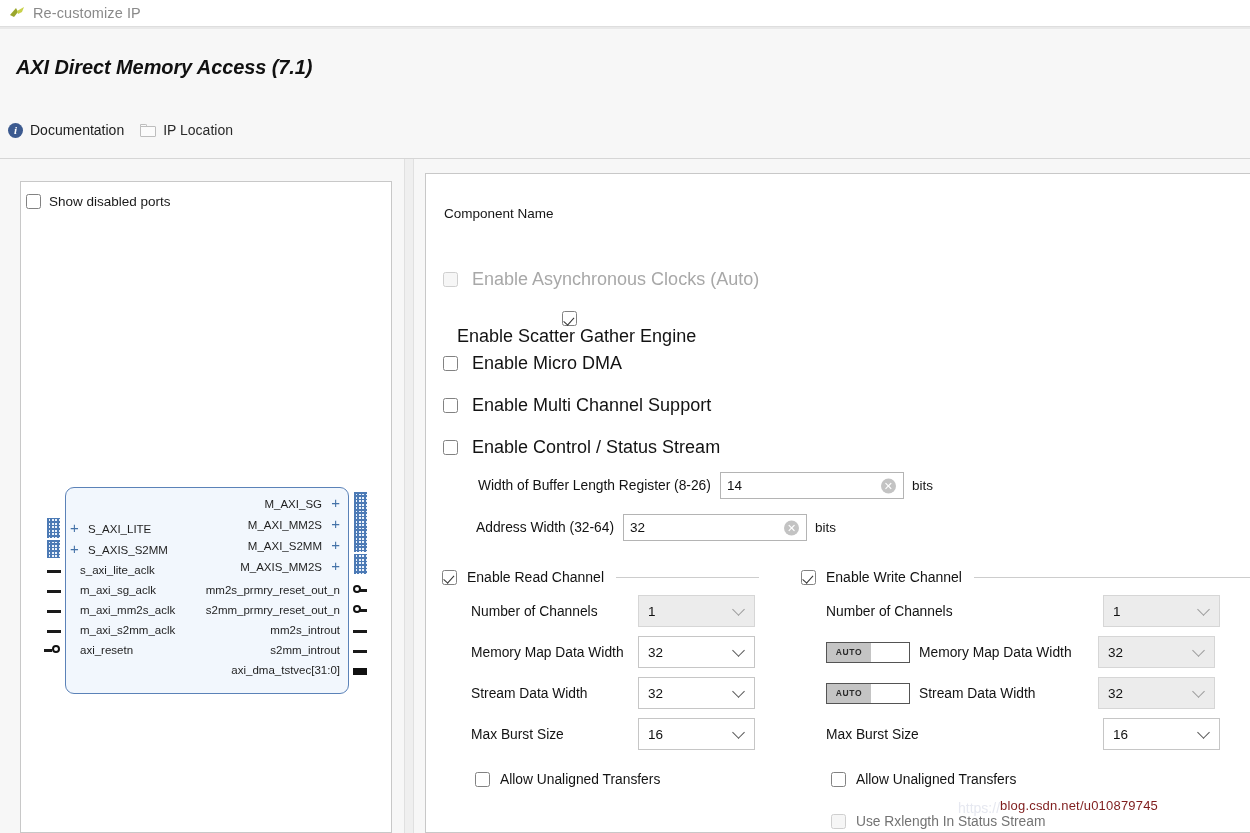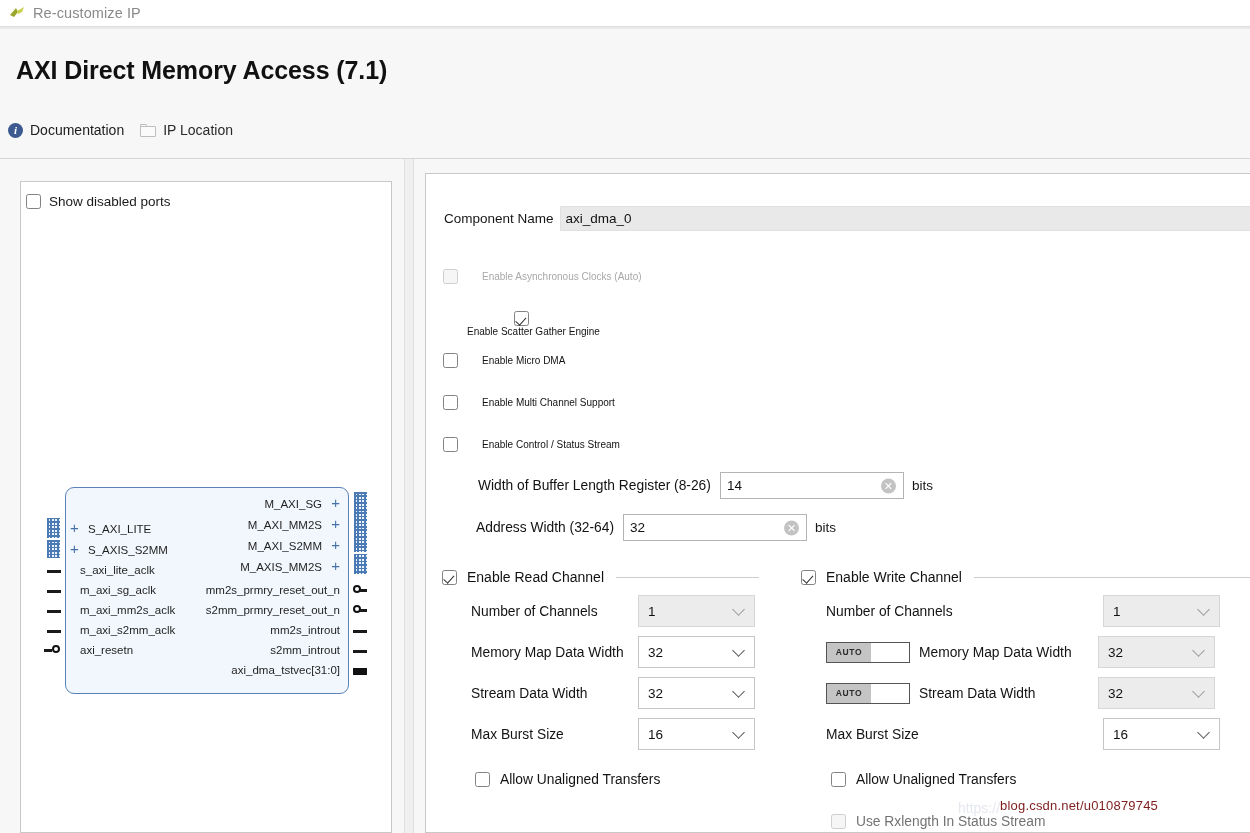--- a/index.html
+++ b/index.html
@@ -31,22 +31,23 @@
     border-top: 1px solid #dedede;
   }
 
   
   #header {
     position: absolute; left: 0; top: 29px; width: 1250px; height: 129px;
     background: #f7f7f7;
   }
   #page-title {
     position: absolute; left: 16px; top: 27px;
-    font-size: 25px; font-weight: bold; color: #111111;
+    font-size: 20px; font-weight: bold; color: #111111;
     letter-spacing: -0.1px;
+    font-style: italic;
   }
   #links { position: absolute; left: 8px; top: 93px; display: flex; align-items: center; }
   .link-item { display: flex; align-items: center; margin-right: 16px; }
   .link-label { font-size: 14px; color: #1c1c1c; margin-left: 7px; }
   .link-label.dim { color: #2a2a2a; }
   .info-icon {
     width: 15px; height: 15px; border-radius: 50%;
     background: #3c5a8f;
     color: #ffffff; font-size: 11px; font-style: italic; font-weight: bold;
     font-family: "Liberation Serif", serif;
@@ -174,21 +175,21 @@
     background: #e9e9e9; border: 1px solid #e0e0e0;
     font-size: 13.5px; color: #111111;
     display: flex; align-items: center; padding-left: 5px;
   }
 
   
   .opt-row {
     position: absolute; left: 17px;
     display: flex; align-items: center;
   }
-  .opt-label { font-size: 10px; color: #131313; margin-left: 24px; white-space: nowrap; }
+  .opt-label { font-size: 18px; color: #131313; margin-left: 14px; white-space: nowrap; }
   .opt-label.disabled { color: #a8a8a8; }
 
   
   .num-row { position: absolute; display: flex; align-items: center; margin-left: 40px; }
   .num-label { font-size: 13.8px; color: #131313; white-space: nowrap; }
   .num-input {
     position: relative; height: 27px;
     border: 1px solid #b4b4b4; background: #ffffff;
     display: flex; align-items: center;
     font-size: 13.5px; color: #111111; padding-left: 6px;
@@ -358,21 +359,20 @@
       <div class="pin-bus r" style="top:180px;"></div>
     </div>
   </div>
 
   <div id="splitter"></div>
 
   <div id="right-panel">
 
     <div id="comp-row">
       <span id="comp-label">Component Name</span>
-      <span id="comp-input">axi_dma_0</span>
     </div>
 
     <div class="opt-row" style="top:95px;">
       <span class="cb disabled"></span>
       <span class="opt-label disabled">Enable Asynchronous Clocks (Auto)</span>
     </div>
 
     <div class="opt-row" style="top:137px;flex-direction:column;">
       <span class="cb checked"></span>
       <span class="opt-label">Enable Scatter Gather Engine</span>

